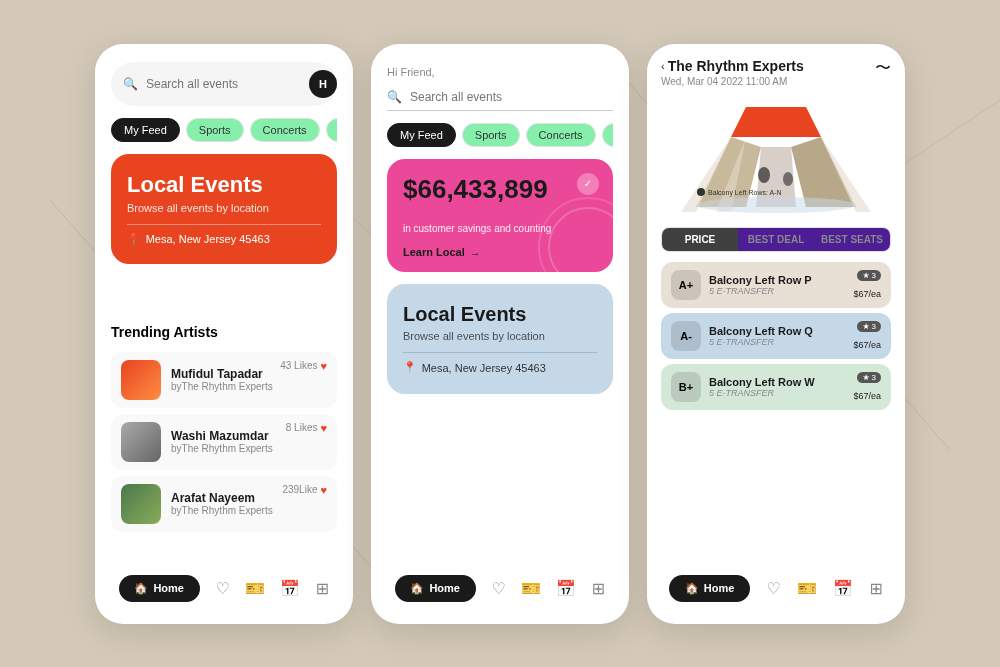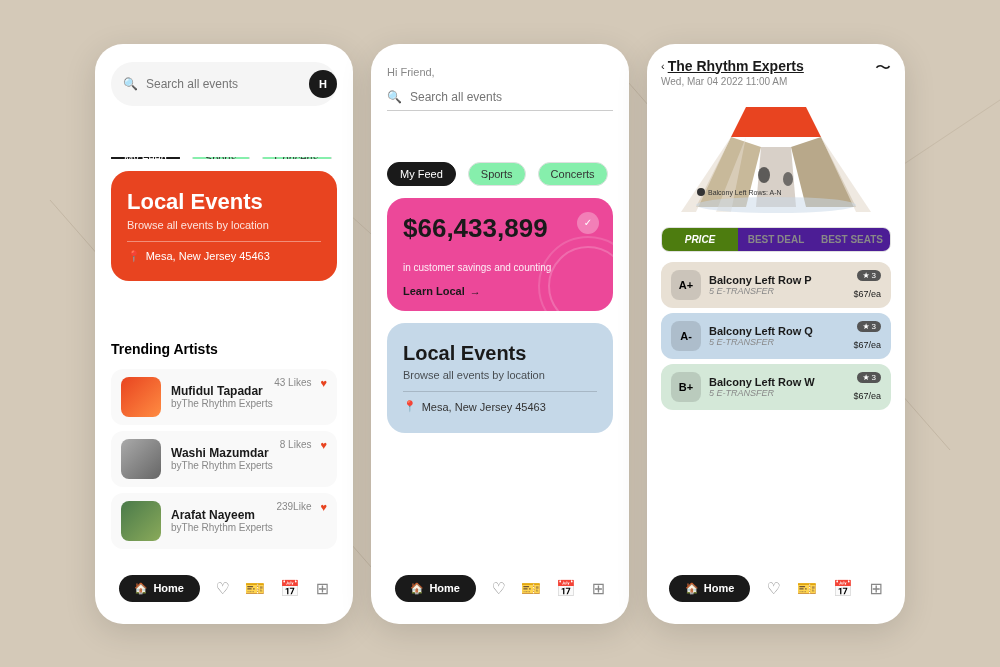--- a/index.html
+++ b/index.html
@@ -95,24 +95,23 @@
       font-size: 11px;
       font-weight: 600;
       cursor: pointer;
       margin-left: auto;
       flex-shrink: 0;
     }
 
     
     .filter-tabs {
       display: flex;
-      gap: 12px;
+      gap: 6px;
       align-items: center;
       overflow: hidden;
-      margin-top: 39px;
     }
     .tab-pill {
       padding: 5px 12px;
       border-radius: 50px;
       font-size: 11px;
       font-weight: 500;
       cursor: pointer;
       white-space: nowrap;
       border: 1.5px solid #e0e0e0;
       background: #86efac;
@@ -222,21 +221,21 @@
       font-weight: 600;
       color: #1a1a1a;
     }
     .artist-by {
       font-size: 10px;
       color: #888;
     }
     .like-badge {
       display: flex;
       align-items: center;
-      gap: 9px;
+      gap: 3px;
       font-size: 10px;
       color: #888;
       position: absolute;
       top: 8px;
       right: 10px;
       justify-content: space-between;
     }
     .heart-icon {
       color: #e84420;
       font-size: 11px;
@@ -372,21 +371,20 @@
       align-items: center;
       gap: 3px;
       font-size: 11px;
       color: #1a1a1a;
       cursor: pointer;
     }
     .event-title {
       font-size: 14px;
       font-weight: 700;
       color: #1a1a1a;
-      text-decoration: underline;
     }
     .event-date {
       font-size: 10px;
       color: #888;
       margin-top: 2px;
     }
     .pulse-icon {
       font-size: 16px;
       color: #1a1a1a;
     }
@@ -412,23 +410,22 @@
       flex: 1;
       text-align: center;
       padding: 6px 4px;
       font-size: 10px;
       font-weight: 600;
       cursor: pointer;
       color: #888;
       background: #4c1d95;
     }
     .seat-tab.active {
-      background: #4d7c0f;
+      background: #404040;
       color: #fff;
-      font-style: italic;
     }
 
     
     .ticket-row {
       display: flex;
       align-items: center;
       padding: 8px 10px;
       border-radius: 12px;
       gap: 8px;
       margin-bottom: 5px;

